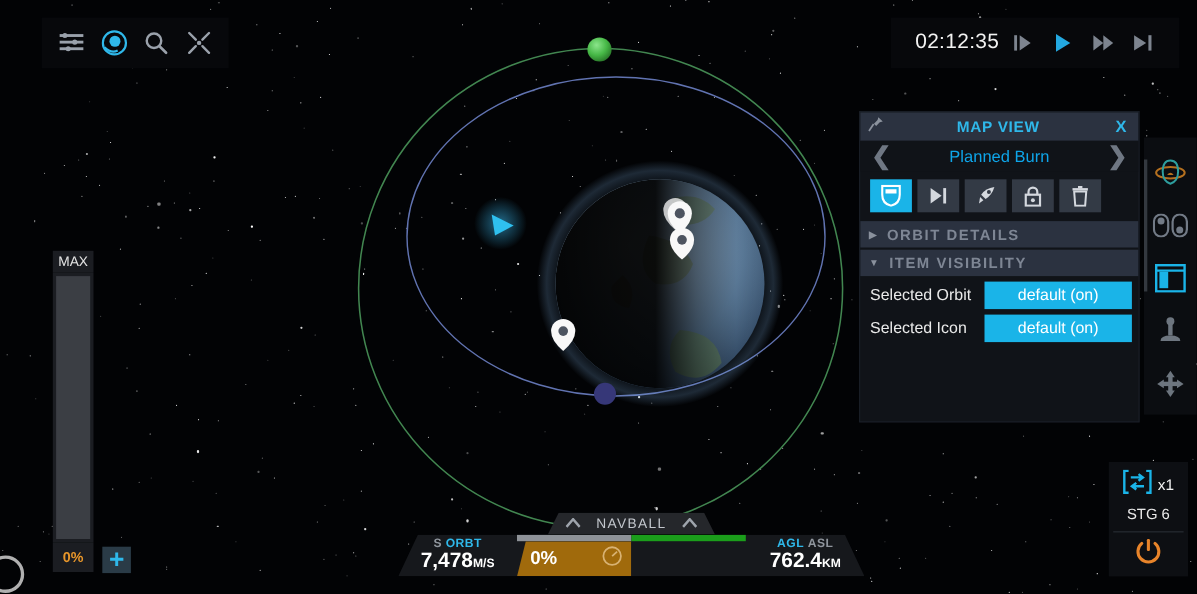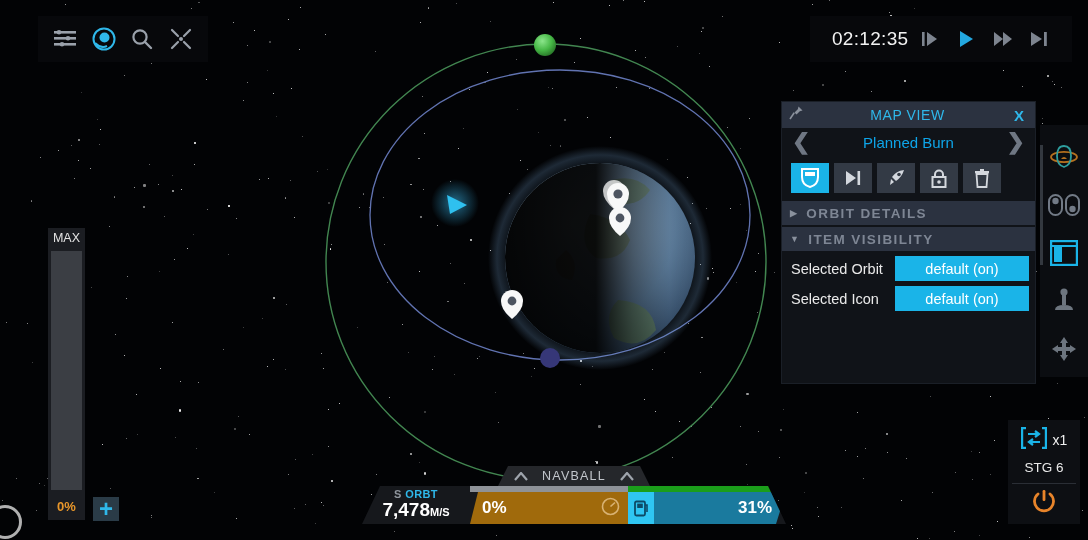--- a/index.html
+++ b/index.html
@@ -60,21 +60,21 @@
     width:255px; height:283px;
     background:#101318;
     overflow:hidden;
     border:1px solid #1a1f27;
   }
   #mv-header {
     height:26px; background:#2b3240;
     display:flex; align-items:center; justify-content:space-between;
     padding:0 8px 0 6px;
   }
-  #mv-title { font-size:14px; font-weight:normal; color:#2fb8ea; letter-spacing:0.6px; flex:1; text-align:center; }
+  #mv-title { font-size:14px; font-weight:bold; color:#2fb8ea; letter-spacing:0.6px; flex:1; text-align:center; }
   #mv-close { font-size:15px; font-weight:bold; color:#2fb8ea; cursor:pointer; width:16px; text-align:center; }
   #mv-nav {
     height:28px; display:flex; align-items:center; justify-content:space-between;
     padding:0 10px; background:#101318;
   }
   #mv-nav-label { font-size:15px; color:#0ea5e9; }
   .chev { font-size:22px; color:#6f7783; cursor:pointer; font-weight:bold; line-height:1; }
   #mv-rows { padding:2px 9px 0 9px; }
   .mv-row { display:flex; justify-content:space-between; font-size:14.5px; line-height:19px; }
   .mv-k { color:#b9bec6; }
@@ -900,33 +900,32 @@
     <div id="nb-gauges">
       <div id="nb-thr">
         <span class="nb-pct">0%</span>
         <span>
           <svg width="19" height="19" viewBox="0 0 19 19">
             <circle cx="9.5" cy="9.5" r="8" fill="none" stroke="#d8b273" stroke-width="1.6"></circle>
             <line x1="9.5" y1="9.5" x2="14" y2="5.5" stroke="#d8b273" stroke-width="1.6"></line>
           </svg>
         </span>
       </div>
-      <div id="nb-fuel">
-        <span id="fuel-ico">
-          <svg width="15" height="17" viewBox="0 0 15 17">
-            <rect x="1" y="1.5" width="10" height="14" rx="1.4" fill="none" stroke="#0d4a66" stroke-width="1.8"></rect>
-            <rect x="3.2" y="3.6" width="5.6" height="4.4" fill="#0d4a66"></rect>
-            <path d="M11 5 h2 v7" fill="none" stroke="#0d4a66" stroke-width="1.6"></path>
-          </svg>
-        </span>
-        <span class="nb-pct">31%</span>
-      </div>
-    </div>
-  </div>
-
+    </div>
+  </div>
+
+  <div class="nb-side">
+    <div class="nb-top">
+      <span class="nb-cy">AGL</span>
+      <span class="nb-gy">ASL</span>
+    </div>
+    <div class="nb-big">
+      <span>762.4</span><span class="nb-unit">KM</span>
+    </div>
+  </div>
 </div>
 
 <div id="staging">
   <div id="stg-top">
     <span>
       <svg width="26" height="22" viewBox="0 0 26 22">
         <path d="M5 1 H1 V21 H5" fill="none" stroke="#1ab4e8" stroke-width="2.4"></path>
         <path d="M21 1 H25 V21 H21" fill="none" stroke="#1ab4e8" stroke-width="2.4"></path>
         <path d="M7 7 H17 M14 4 L18 7 L14 10" fill="none" stroke="#1ab4e8" stroke-width="2.2"></path>
         <path d="M19 15 H9 M12 12 L8 15 L12 18" fill="none" stroke="#1ab4e8" stroke-width="2.2"></path>

